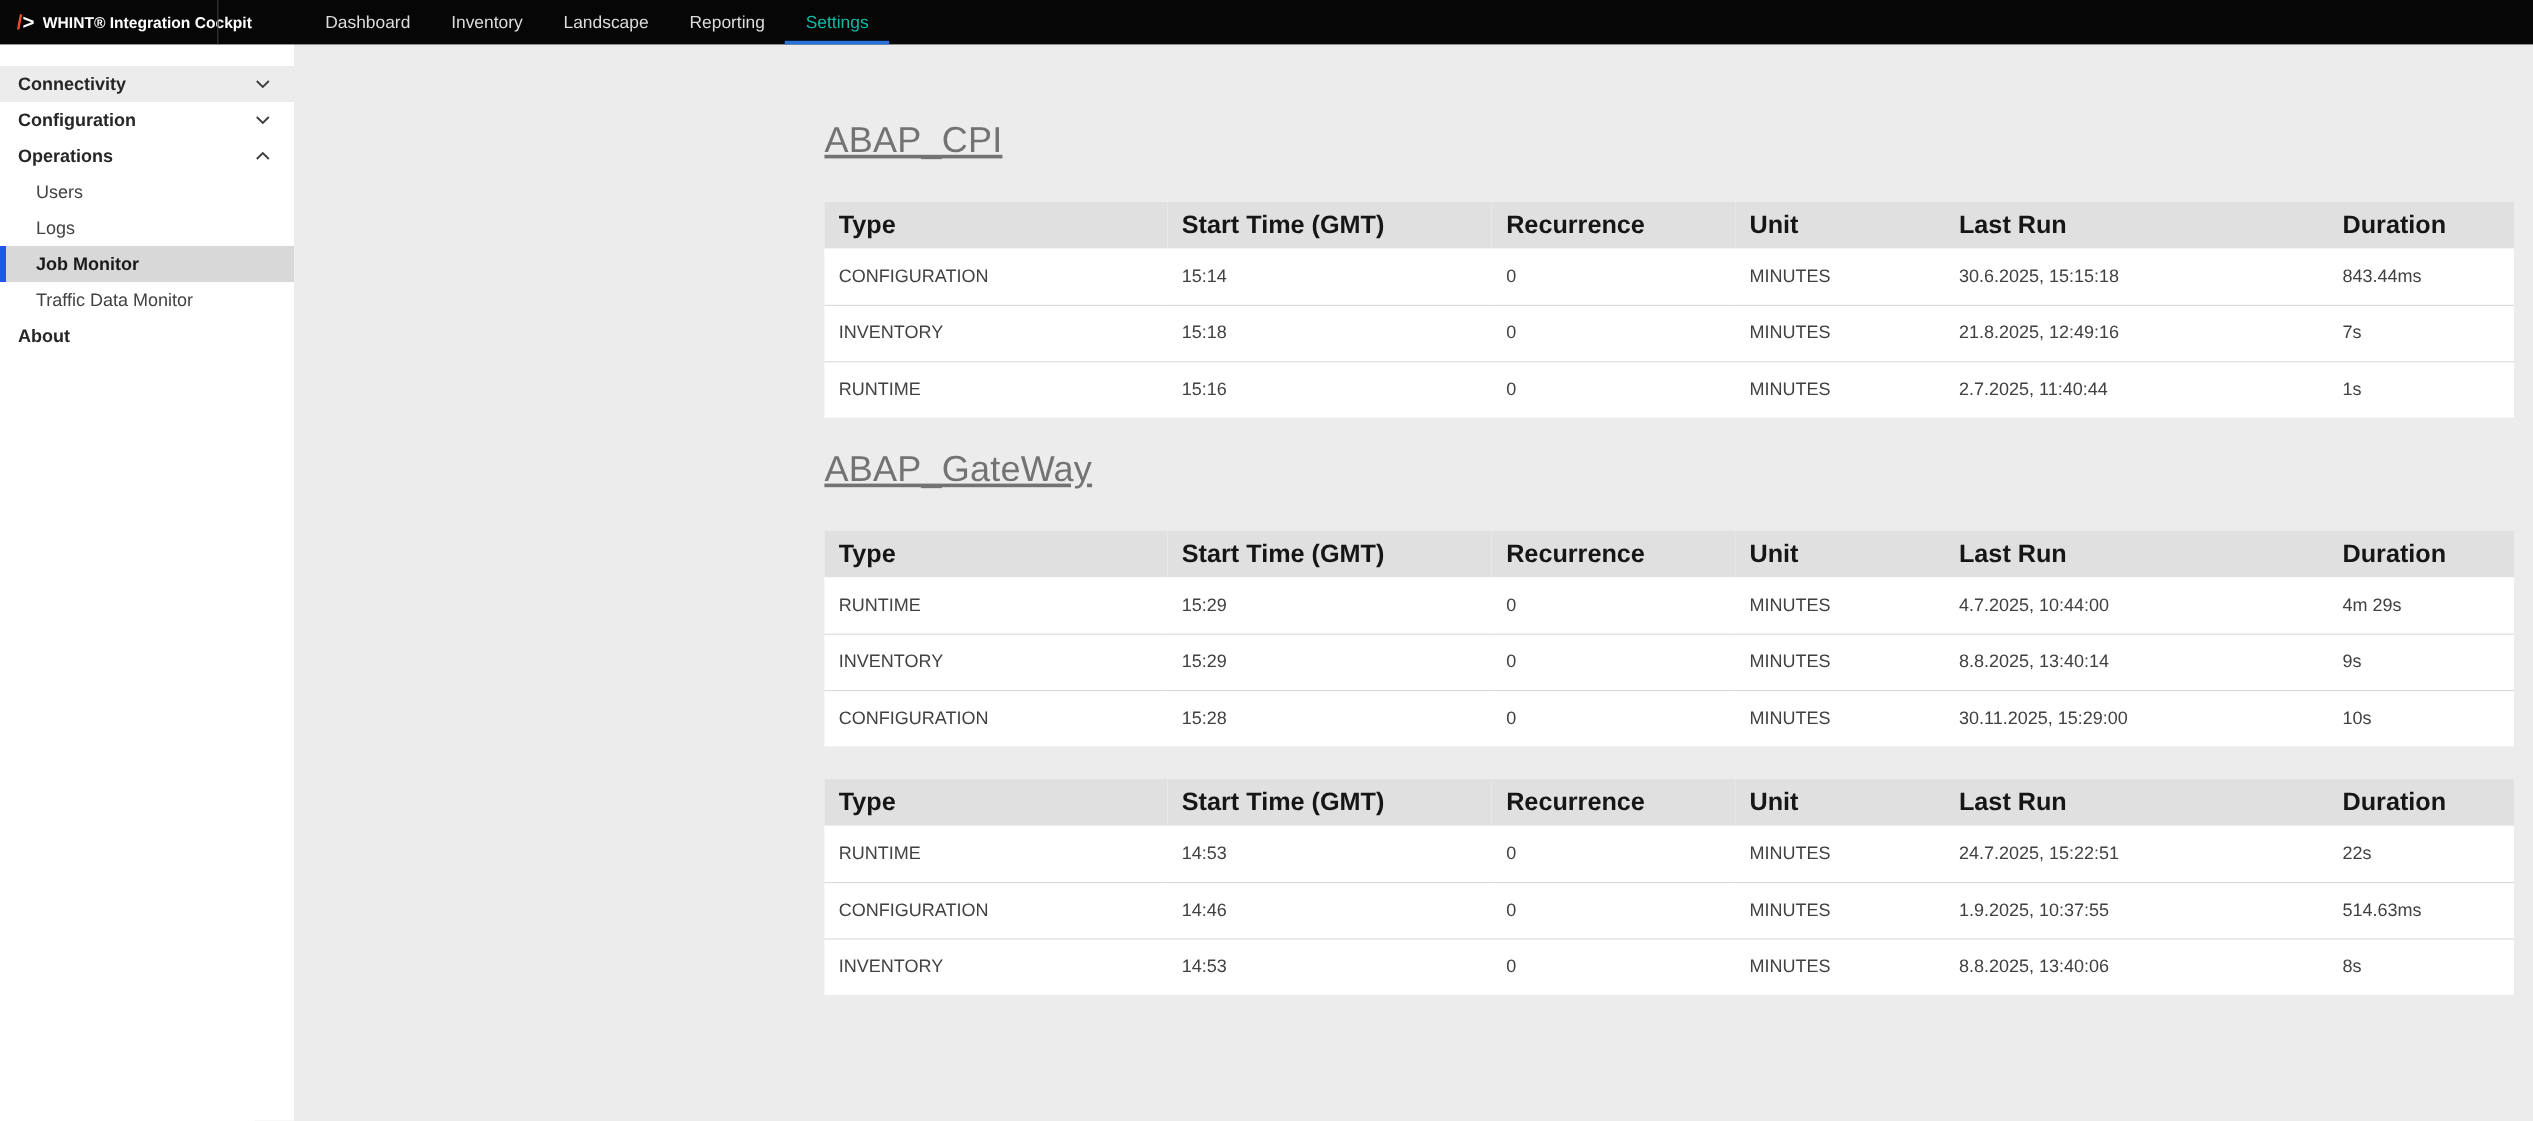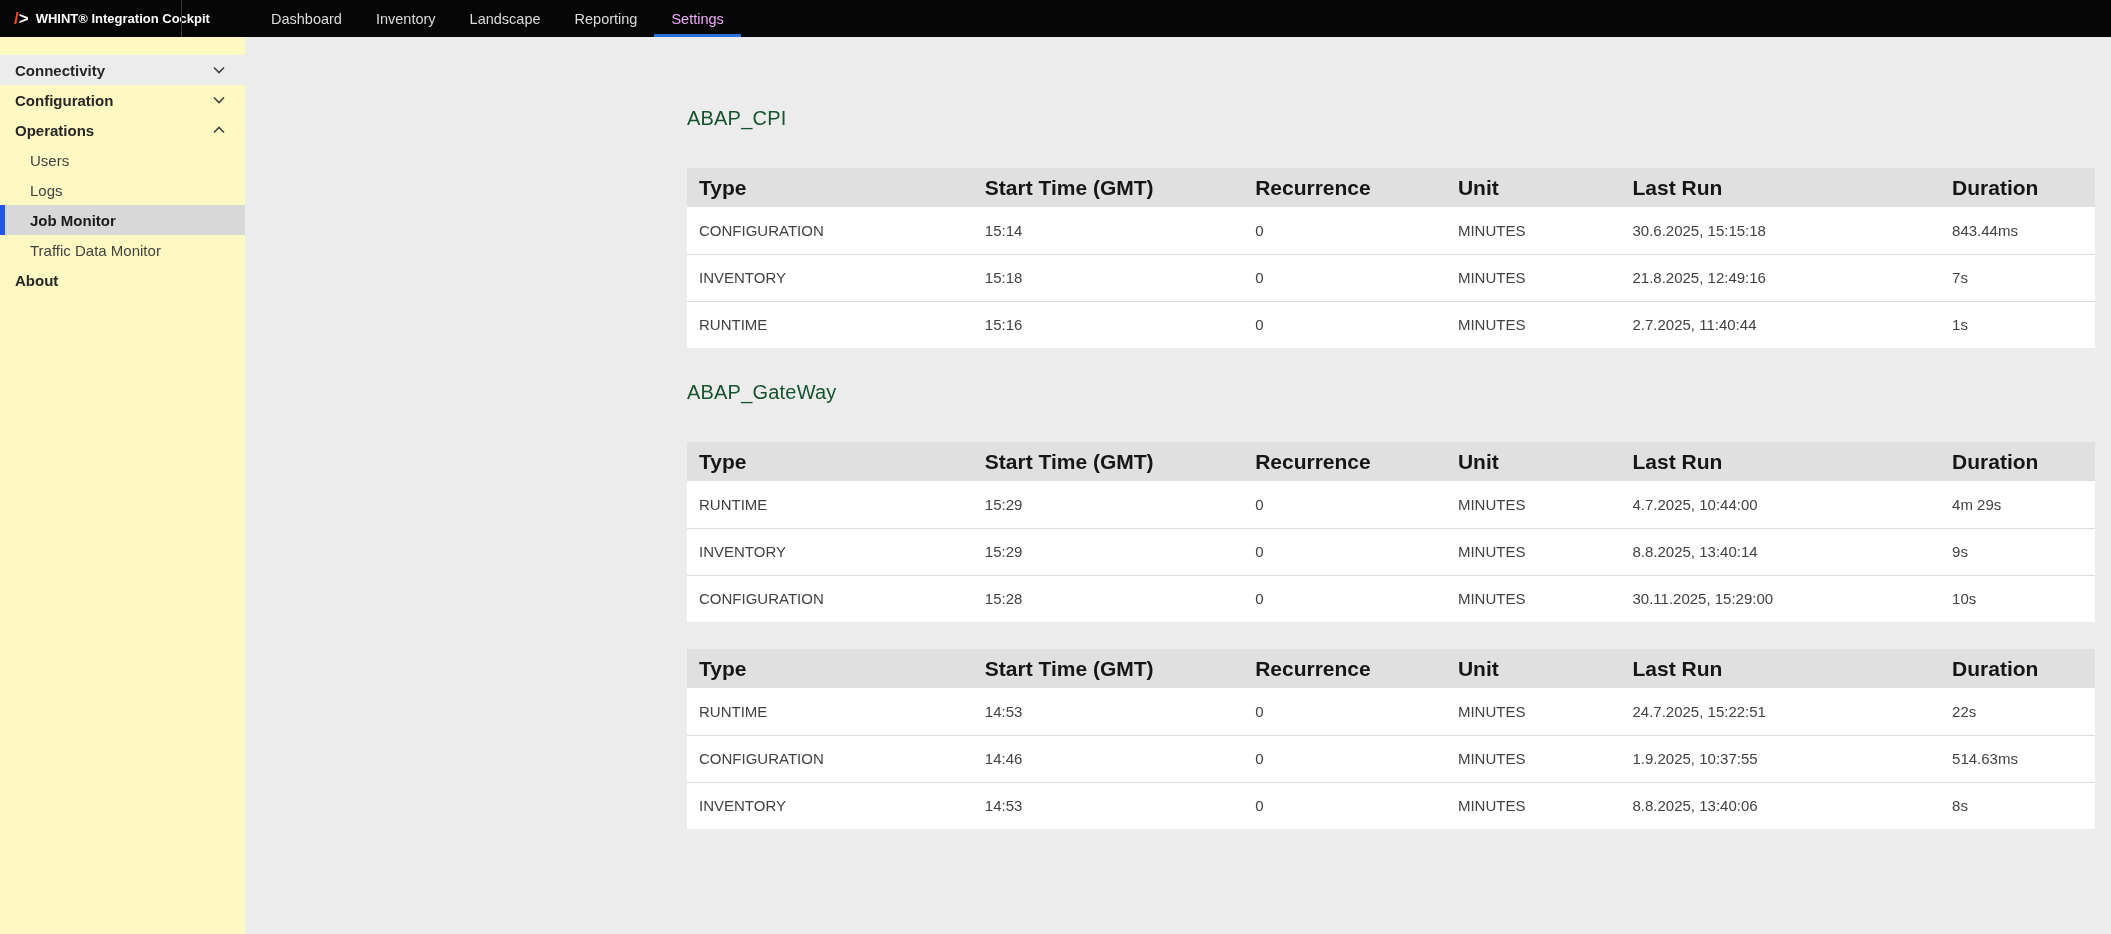--- a/index.html
+++ b/index.html
@@ -17,29 +17,29 @@
   .logo-mark { font-weight: 700; font-size: 17px; line-height: 1; }
   .logo-mark .slash { color: #f04e23; }
   .logo-mark .gt { color: #ffffff; }
   .logo-text { color: #ffffff; font-weight: 700; font-size: 13px; margin-left: 7px; white-space: nowrap; }
   .topbar-divider { width: 1px; background: #3a3a3a; }
   .nav { display: flex; margin-left: 72px; }
   .nav-tab {
     position: relative; display: flex; align-items: center;
     padding: 0 17px; color: #dcdcdc; font-size: 14.5px; cursor: pointer; white-space: nowrap;
   }
-  .nav-tab.active { color: #f0abfc; }
+  .nav-tab.active { color: #14b8a6; }
   .nav-tab.active::after {
     content: ""; position: absolute; left: 0; right: 0; bottom: 0; height: 3px; background: #2672dd;
   }
 
   
   .sidebar {
     position: absolute; top: 37px; left: 0; bottom: 0; width: 245px;
-    background: #fef9c3; padding-top: 18px; z-index: 10;
+    background: #ffffff; padding-top: 18px; z-index: 10;
   }
   .sidebar-item {
     height: 30px; display: flex; align-items: center;
     padding: 0 20px 0 15px; font-size: 15px; cursor: pointer; position: relative;
   }
   .sidebar-item.top-level { font-weight: 700; color: #262626; justify-content: space-between; }
   .sidebar-item.child { padding-left: 30px; color: #424242; font-weight: 400; }
   .sidebar-item.hovered { background: #ececec; }
   .sidebar-item.selected {
     background: #d8d8d8; color: #1a1a1a; font-weight: 700;
@@ -49,22 +49,22 @@
   .chev svg { display: block; }
 
   
   .main {
     position: absolute; top: 37px; left: 245px; right: 0; bottom: 0;
     background: #ececec; overflow: hidden;
   }
   .content { margin: 0 16px 0 442px; padding-top: 64px; }
   .section { margin: 0 0 27px 0; }
   .section-title {
-    margin: 0 0 33px 0; font-size: 20px; line-height: 34px;
-    font-weight: 400; color: #14532d; letter-spacing: 0.2px;
+    margin: 0 0 33px 0; font-size: 30px; line-height: 34px;
+    font-weight: 400; color: #737373; letter-spacing: 0.2px; text-decoration: underline;
   }
   table.job-table {
     width: 100%; border-collapse: collapse; table-layout: fixed;
     background: #ffffff; font-size: 15px;
   }
   table.job-table col.c1 { width: 20.3%; }
   table.job-table col.c2 { width: 19.2%; }
   table.job-table col.c3 { width: 14.4%; }
   table.job-table col.c4 { width: 12.4%; }
   table.job-table col.c5 { width: 22.7%; }

